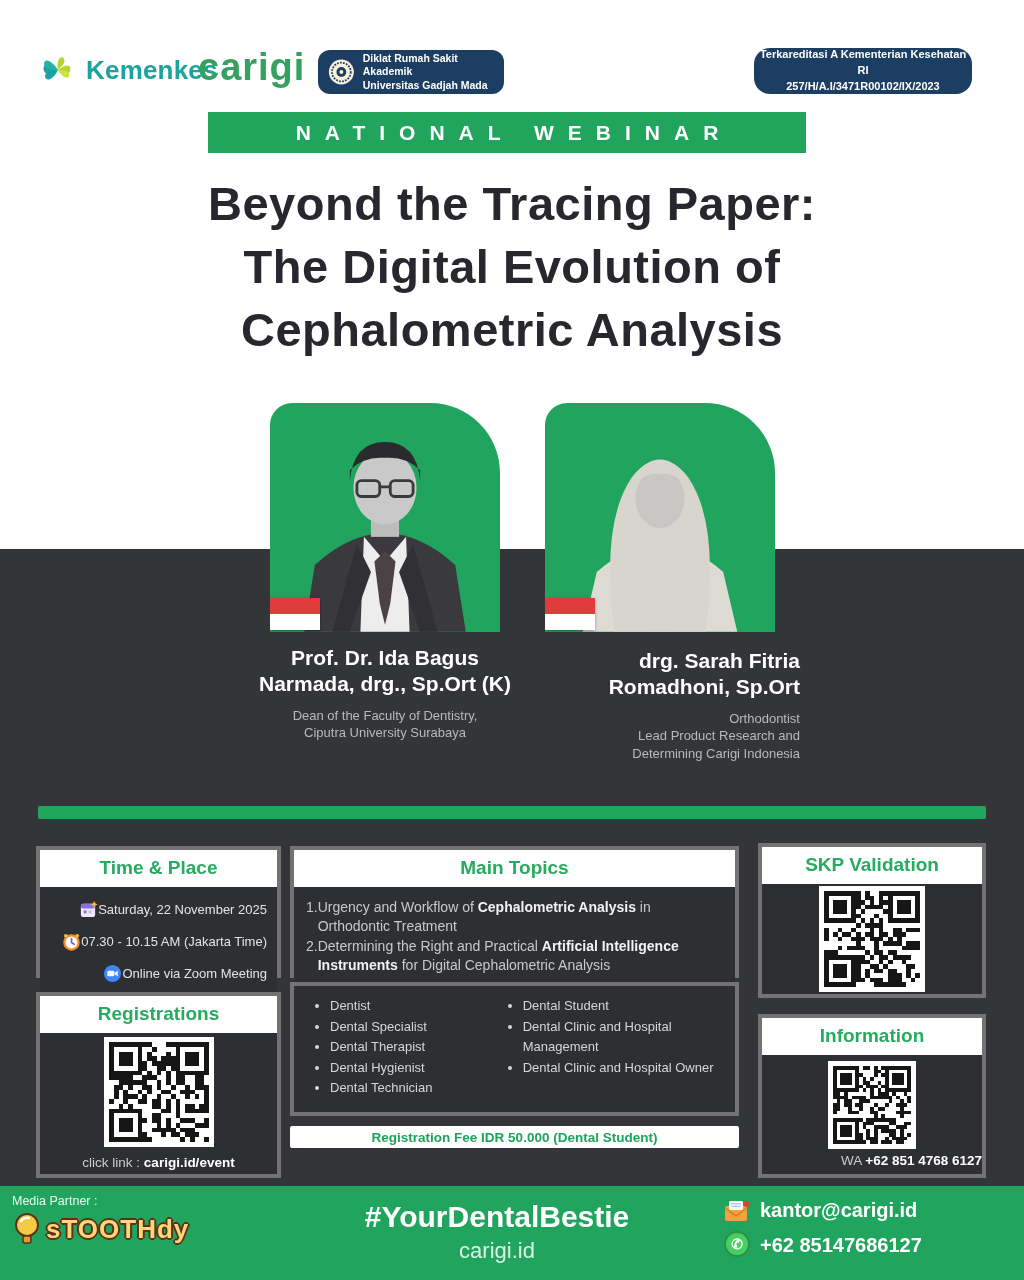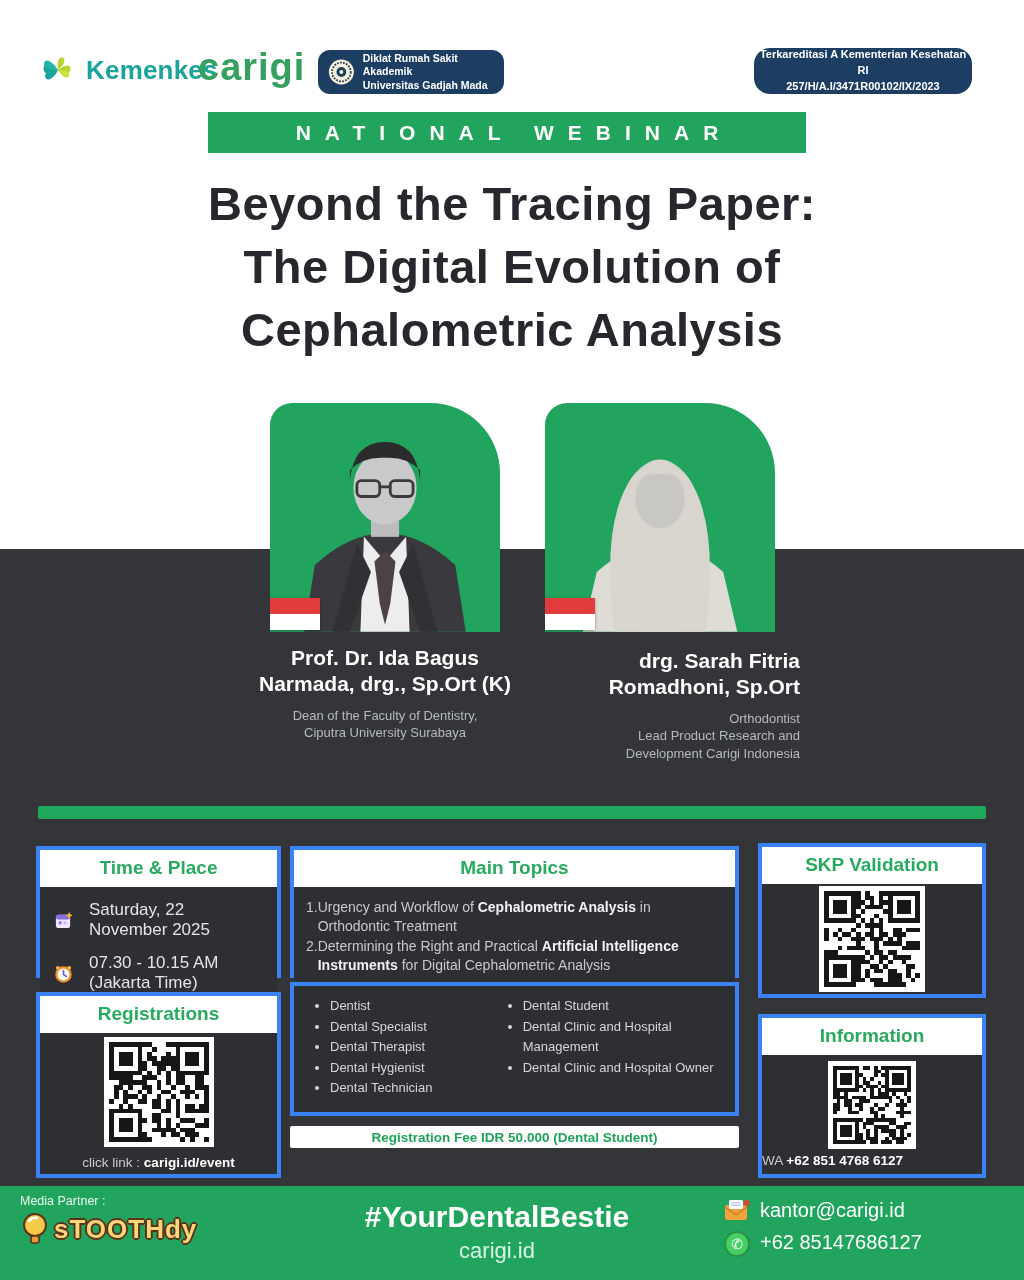--- a/index.html
+++ b/index.html
@@ -31,26 +31,26 @@
   .flag{position:absolute;left:0;bottom:2px;width:50px;height:32px;box-shadow:0 1px 3px rgba(0,0,0,.35);}
   .flag .red{height:50%;background:#e23b3b;}
   .flag .white{height:50%;background:#ffffff;}
   .speaker-text{width:280px;text-align:center;color:#fff;}
   .speaker-name{font-size:21px;font-weight:800;line-height:1.25;}
   .speaker-role{margin-top:9px;font-size:13px;line-height:1.35;color:#b6b9bd;}
 
   .divider{left:38px;top:806px;width:948px;height:13px;background:#1fa75c;border-radius:2px;}
 
   
-  .card{background:#3b82f6;padding:4px;box-sizing:border-box;display:flex;flex-direction:column;}
+  .card{background:#737373;padding:4px;box-sizing:border-box;display:flex;flex-direction:column;}
   .card-header{background:#ffffff;color:#27ab5f;font-weight:800;font-size:19px;text-align:center;padding:7px 0 8px 0;}
   .card-body{background:#2e2f33;flex:1;position:relative;color:#d4d6d8;}
 
   .tp-rows{padding:13px 10px 10px 14px;display:flex;flex-direction:column;gap:13px;}
-  .tp-row{display:flex;align-items:center;gap:16px;font-size:17px;color:#e3e4e6;justify-content:flex-end;}
+  .tp-row{display:flex;align-items:center;gap:0;font-size:13px;color:#e3e4e6;justify-content:flex-end;}
   .tp-row svg{flex:0 0 auto;}
 
   .topics{padding:11px 14px 10px 12px;font-size:14px;line-height:1.38;color:#c7c9cc;}
   .topic{display:flex;}
   .topic .num{flex:0 0 auto;}
   .topic .b{font-weight:800;color:#f1f2f3;}
 
   .aud-cols{display:flex;padding:10px 8px 8px 14px;}
   .aud-cols ul{margin:0;padding:0 0 0 22px;font-size:13px;line-height:1.58;color:#d4d6d8;}
   .aud-col1{width:46%;}
@@ -59,30 +59,30 @@
   .qr-box{background:#fff;padding:5px;line-height:0;margin:0 auto;}
   .qr-box svg{width:100%;height:100%;}
   .caption{font-size:13.5px;color:#c9cbce;text-align:center;}
   .caption .b{font-weight:800;color:#fff;}
 
   .fee-bar{left:290px;width:449px;height:22px;background:#fff;border-radius:2px;display:flex;align-items:center;justify-content:center;
            color:#1fa35c;font-size:13.5px;font-weight:800;}
 
   
   .footer{left:0;top:1186px;width:1024px;height:94px;background:#21a55e;display:flex;align-items:stretch;color:#fff;}
-  .f-left{width:270px;padding:8px 0 0 20px;box-sizing:border-box;}
+  .f-left{width:270px;padding:8px 0 0 12px;box-sizing:border-box;}
   .f-mp-label{font-size:12.5px;color:#eafaf0;}
   .f-logo{display:flex;align-items:center;gap:4px;margin-top:4px;}
   .stoothdy{font-size:26px;font-weight:900;color:#ffd67a;letter-spacing:1px;
             text-shadow:-2px 0 #5d3317,2px 0 #5d3317,0 -2px #5d3317,0 2px #5d3317,-1px -1px #5d3317,1px 1px #5d3317,-1px 1px #5d3317,1px -1px #5d3317;}
   .f-center{flex:1;text-align:center;padding-top:14px;}
   .f-hash{font-size:30px;font-weight:800;}
   .f-site{font-size:22px;color:#d8f5e4;margin-top:4px;}
   .f-right{width:300px;padding-top:13px;box-sizing:border-box;display:flex;flex-direction:column;gap:9px;}
-  .f-row{display:flex;align-items:flex-start;gap:10px;font-size:20px;}
+  .f-row{display:flex;align-items:flex-end;gap:10px;font-size:20px;font-weight:bold;}
   .wa-circle{width:26px;height:26px;border-radius:50%;background:#46cf63;border:2px solid #2e8f46;box-sizing:border-box;
              display:flex;align-items:center;justify-content:center;color:#fff;font-size:14px;line-height:1;}
 </style>
 </head>
 <body>
 
 <div class="page">
 
   <div class="abs kemenkes">
     <svg width="40" height="40" viewBox="0 0 40 40">
@@ -174,21 +174,21 @@
   </div>
 
   <div class="abs speaker-text" style="left:520px;top:648px;text-align:right;">
     <div class="speaker-name">
       <div>drg. Sarah Fitria</div>
       <div>Romadhoni, Sp.Ort</div>
     </div>
     <div class="speaker-role">
       <div>Orthodontist</div>
       <div>Lead Product Research and</div>
-      <div>Development Carigi Indonesia</div>
+      <div>Determining Carigi Indonesia</div>
     </div>
   </div>
 
   <div class="abs divider"></div>
 
   <div class="abs card" style="left:36px;top:846px;width:245px;height:132px;">
     <div class="card-header">Time &amp; Place</div>
     <div class="card-body">
       <div class="tp-rows">
         <div class="tp-row">
@@ -764,21 +764,21 @@
           </ul>
         </div>
       </div>
     </div>
   </div>
 
   <div class="abs fee-bar" style="top:1126px;">Registration Fee IDR 50.000 (Dental Student)</div>
 
   <div class="abs card" style="left:758px;top:1014px;width:228px;height:164px;">
     <div class="card-header">Information</div>
-    <div class="card-body" style="display:flex;flex-direction:column;align-items:flex-start;justify-content:center;gap:4px;">
+    <div class="card-body" style="display:flex;flex-direction:column;align-items:flex-end;justify-content:center;gap:4px;">
       <div class="qr-box" style="width:78px;height:78px;">
         <svg viewBox="0 0 21 21" shape-rendering="crispEdges">
             <rect x="0" y="0" width="1" height="1" fill="#161616"></rect>
             <rect x="1" y="0" width="1" height="1" fill="#161616"></rect>
             <rect x="2" y="0" width="1" height="1" fill="#161616"></rect>
             <rect x="3" y="0" width="1" height="1" fill="#161616"></rect>
             <rect x="4" y="0" width="1" height="1" fill="#161616"></rect>
             <rect x="5" y="0" width="1" height="1" fill="#161616"></rect>
             <rect x="6" y="0" width="1" height="1" fill="#161616"></rect>
             <rect x="8" y="0" width="1" height="1" fill="#161616"></rect>

